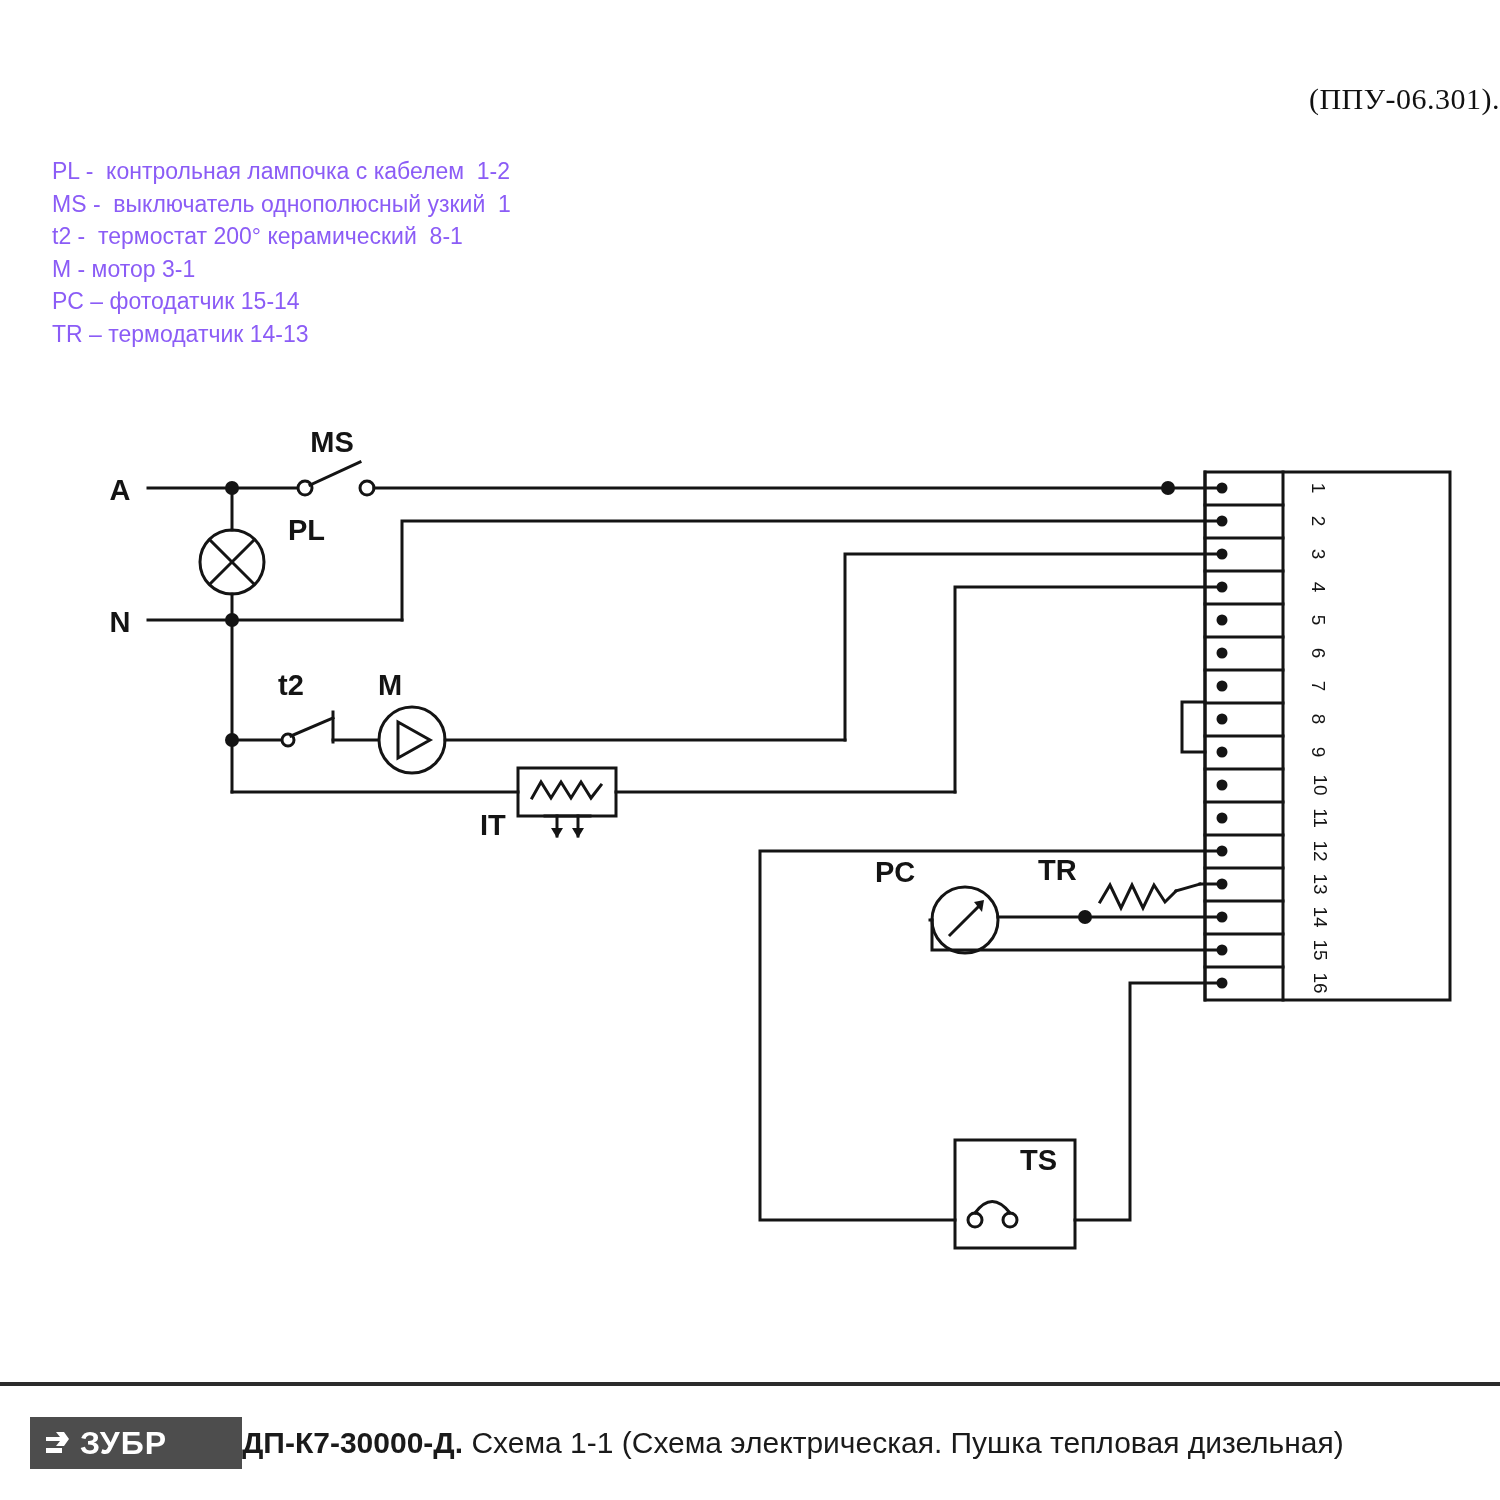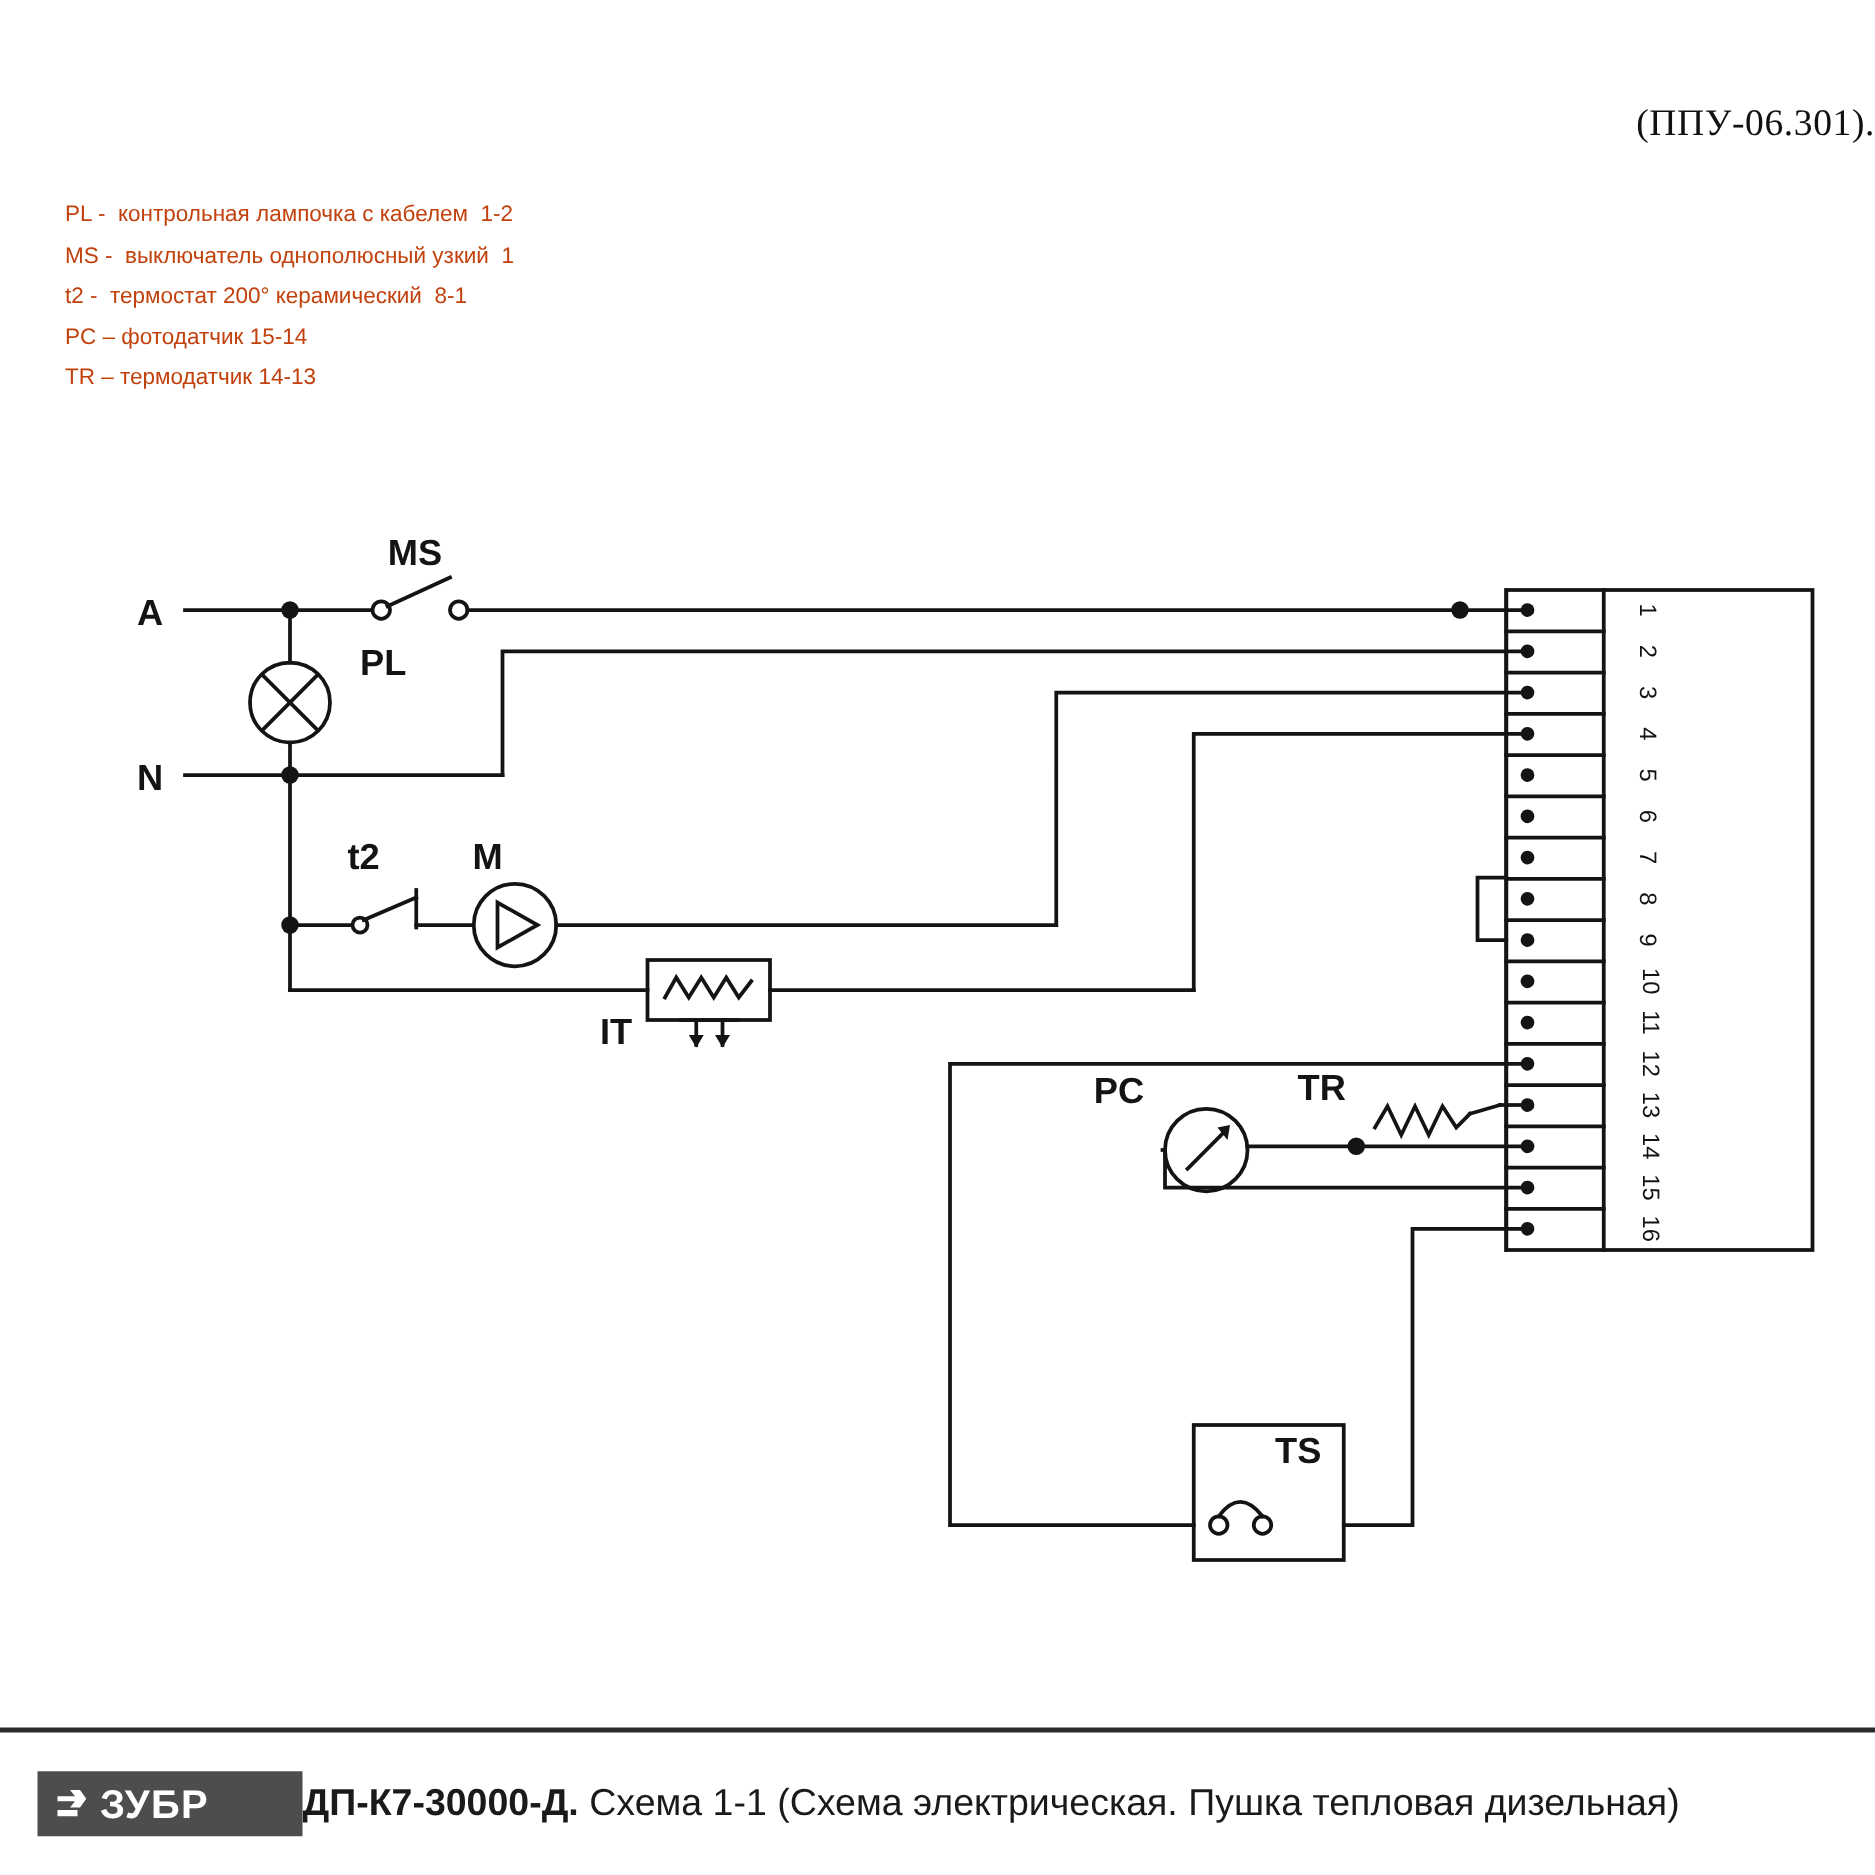--- a/index.html
+++ b/index.html
@@ -33,23 +33,23 @@
     color: #111;
   }
   
   .legend {
     position: absolute;
     left: 52px;
     top: 155px;
     width: 800px;
   }
   .legend-line {
-    font-size: 18px;
+    font-size: 23px;
     line-height: 32.5px;
-    color: #c2410c;
+    color: #8b5cf6;
     white-space: pre;
   }
   
   #schematic {
     position: absolute;
     left: 0;
     top: 430px;
   }
   
   .footer-rule {
@@ -117,20 +117,21 @@
 <body>
 
 <div id="page">
 
   <div class="doc-title">(ППУ-06.301).</div>
 
   <div class="legend">
     <div class="legend-line">PL -  контрольная лампочка с кабелем  1-2</div>
     <div class="legend-line">MS -  выключатель однополюсный узкий  1</div>
     <div class="legend-line">t2 -  термостат 200° керамический  8-1</div>
+    <div class="legend-line">M - мотор 3-1</div>
     <div class="legend-line">PC – фотодатчик 15-14</div>
     <div class="legend-line">TR – термодатчик 14-13</div>
   </div>
 
   <svg id="schematic" width="1500" height="900" viewBox="0 0 1500 900">
     <g fill="none" stroke="#141414" stroke-width="3" stroke-linecap="square">
 
       <g>
         <rect x="1205" y="42" width="245" height="528" fill="#ffffff" stroke="#141414" stroke-width="3"></rect>
 

